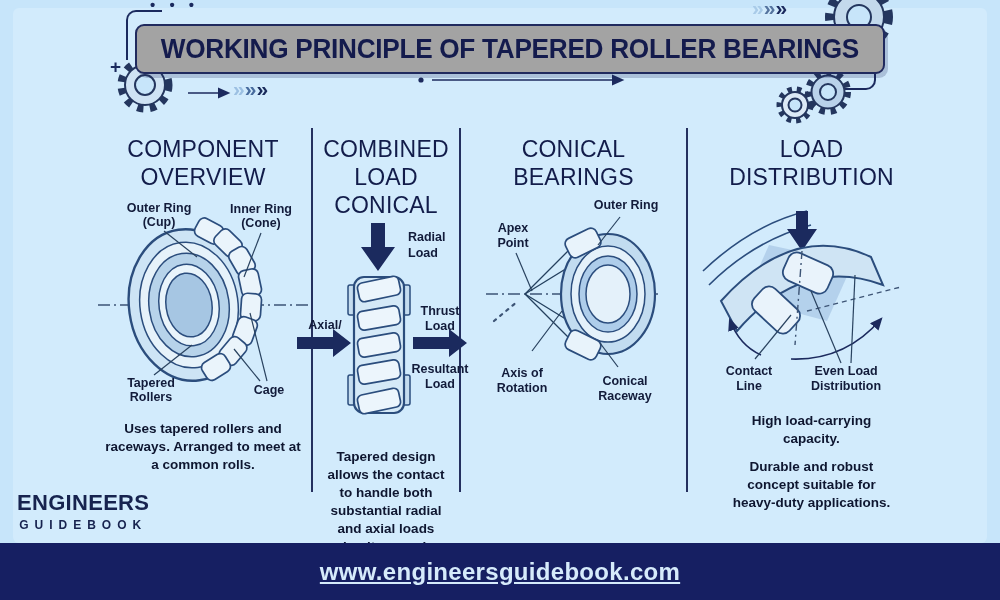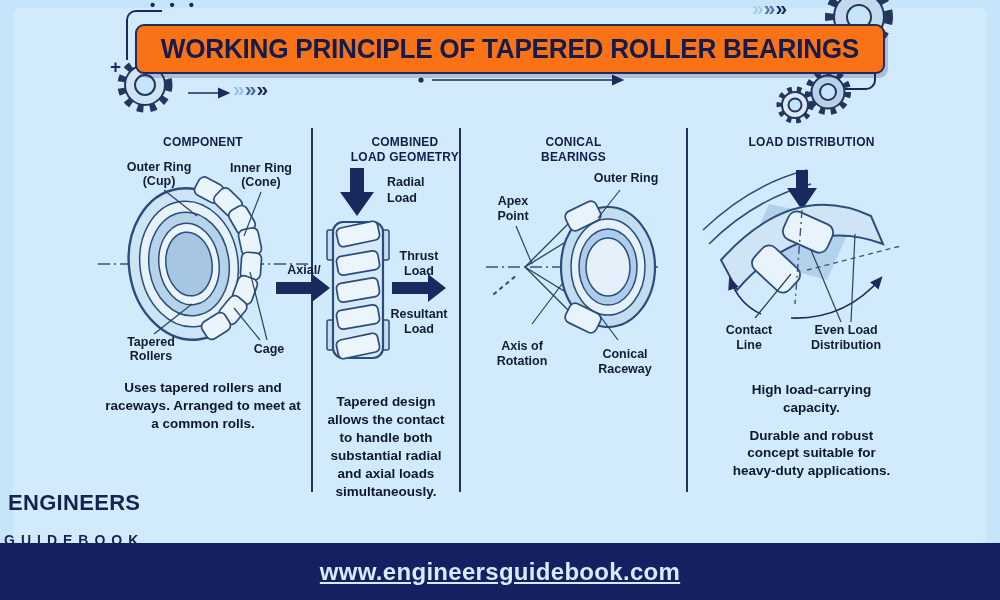--- a/index.html
+++ b/index.html
@@ -10,46 +10,46 @@
   
   .deco{position:absolute;color:#1b2a5e;}
   #dots{left:150px;top:-4px;font-size:15px;letter-spacing:5px;font-weight:700;}
   #bracket-left{position:absolute;left:126px;top:10px;width:34px;height:48px;border-left:2px solid #1b2a5e;border-top:2px solid #1b2a5e;border-top-left-radius:10px;z-index:1;}
   #plus-sign{left:110px;top:56px;font-size:19px;font-weight:700;}
   #bracket-right{position:absolute;left:844px;top:50px;width:30px;height:38px;border-right:2px solid #1b2a5e;border-bottom:2px solid #1b2a5e;border-bottom-right-radius:10px;z-index:1;}
   .chev{font-size:21px;font-weight:800;line-height:1;}
   #chevrons-top-right{left:752px;top:-3px;z-index:1;}
   #chevrons-under-title{left:233px;top:78px;}
   .gear{position:absolute;z-index:2;}
-  #title-box{position:absolute;left:135px;top:24px;width:746px;height:46px;background:#f97316;border:2px solid #202a5e;border-radius:9px;box-shadow:3px 4px 0 rgba(27,42,94,.22);z-index:3;display:flex;align-items:center;justify-content:center;}
+  #title-box{position:absolute;left:135px;top:24px;width:746px;height:46px;background:#a3a3a3;border:2px solid #202a5e;border-radius:9px;box-shadow:3px 4px 0 rgba(27,42,94,.22);z-index:3;display:flex;align-items:center;justify-content:center;}
   #title-box h1{margin:0;font-size:27px;font-weight:800;letter-spacing:-.3px;color:#141b4d;white-space:nowrap;transform:scaleX(.97);}
   .thin-arrow{position:absolute;}
 
   
   #columns{position:absolute;left:95px;top:128px;width:810px;height:364px;display:flex;z-index:2;}
   .col{box-sizing:border-box;height:100%;display:flex;flex-direction:column;align-items:center;}
   .col.divided{border-right:2px solid #25305f;}
-  #col1{width:218px;} #col2{width:148px;align-items:flex-end;} #col3{width:228px;} #col4{width:217px;padding-left:30px;}
-  .col-heading{margin-top:7px;text-align:center;font-size:12px;font-weight:700;color:#121c4a;line-height:1.22;letter-spacing:.2px;}
+  #col1{width:218px;} #col2{width:148px;} #col3{width:228px;} #col4{width:217px;padding-left:30px;}
+  .col-heading{margin-top:7px;text-align:center;font-size:23px;font-weight:400;color:#121c4a;line-height:1.22;letter-spacing:.2px;}
   .col svg{display:block;overflow:visible;margin-top:2px;}
   .desc{margin-top:12px;padding:0 8px;text-align:center;font-size:13.5px;font-weight:600;color:#0e1630;line-height:1.33;}
   .desc p{margin:0 0 10px 0;}
 
   
   .dlbl{font:600 12.5px "Liberation Sans",sans-serif;fill:#121b3a;}
   .outline{stroke:#2b4d7d;}
   .leader{stroke:#29425f;stroke-width:1.2;fill:none;}
   .centerline{stroke:#3d5475;stroke-width:1.3;fill:none;stroke-dasharray:12 4 2 4;}
   .thick{fill:#1b2a5e;}
   .thinline{stroke:#1c2a5e;stroke-width:1.6;fill:none;}
 
   
-  #brand{position:absolute;left:4px;top:490px;text-align:center;z-index:4;}
+  #brand{position:absolute;left:17px;top:490px;text-align:center;z-index:4;}
   #brand .b1{font-size:22px;font-weight:800;color:#17234f;letter-spacing:.3px;}
-  #brand .b2{font-size:14px;font-weight:700;color:#17234f;letter-spacing:6px;margin-top:16px;}
+  #brand .b2{font-size:12px;font-weight:700;color:#17234f;letter-spacing:6px;margin-top:2px;}
   #footer{position:absolute;left:0;top:543px;width:1000px;height:57px;background:#161f62;display:flex;align-items:center;justify-content:center;z-index:5;}
   #footer .url{font-size:24px;font-weight:800;color:#d6ebfb;letter-spacing:.3px;text-decoration:underline;}
 </style>
 </head>
 <body>
 
 <div id="stage">
   <div id="panel"></div>
 
   <svg width="0" height="0" style="position:absolute">
@@ -102,20 +102,21 @@
   <svg class="thin-arrow" style="left:416px;top:72px;" width="216" height="16">
     <circle cx="5" cy="8" r="2.6" fill="#1c2a5e"></circle>
     <line x1="16" y1="8" x2="206" y2="8" class="thinline" marker-end="url(#ah)"></line>
   </svg>
 
   <div id="columns">
 
     <div class="col divided" id="col1">
       <div class="col-heading">
         <div>COMPONENT</div>
+        <div>OVERVIEW</div>
       </div>
       <svg width="218" height="215" viewBox="0 0 218 215">
         <line x1="4" y1="112" x2="214" y2="112" class="centerline"></line>
         <g transform="rotate(-8,95,112)">
           <ellipse cx="95" cy="112" rx="60" ry="76" fill="#cde4f5" class="outline" stroke-width="2.4"></ellipse>
           <ellipse cx="95" cy="112" rx="49" ry="63" fill="#e6f2fa" class="outline" stroke-width="1.5"></ellipse>
           <ellipse cx="95" cy="112" rx="40" ry="52" fill="#b7d3ea" class="outline" stroke-width="1.5"></ellipse>
           <ellipse cx="95" cy="112" rx="30" ry="41" fill="#e9f4fb" class="outline" stroke-width="1.5"></ellipse>
           <ellipse cx="95" cy="112" rx="23" ry="32" fill="#a6c6e3" class="outline" stroke-width="1.5"></ellipse>
         </g>
@@ -160,21 +161,21 @@
         <text x="175" y="201" text-anchor="middle" class="dlbl">Cage</text>
       </svg>
       <div class="desc">
           <p>Uses tapered rollers and raceways. Arranged to meet at a common rolls.</p>
         </div>
     </div>
 
     <div class="col divided" id="col2">
       <div class="col-heading">
         <div>COMBINED</div>
-        <div>LOAD GEOMETRY</div>
+        <div>LOAD CONICAL</div>
       </div>
       <svg width="187" height="215" viewBox="0 0 187 215">
         <polygon class="thick" points="78,2 92,2 92,26 102,26 85,50 68,26 78,26"></polygon>
         <g>
           <rect x="55" y="64" width="9" height="30" rx="2" fill="#c4dcef" class="outline" stroke-width="1.5"></rect>
           <rect x="55" y="154" width="9" height="30" rx="2" fill="#c4dcef" class="outline" stroke-width="1.5"></rect>
           <rect x="108" y="64" width="9" height="30" rx="2" fill="#c4dcef" class="outline" stroke-width="1.5"></rect>
           <rect x="108" y="154" width="9" height="30" rx="2" fill="#c4dcef" class="outline" stroke-width="1.5"></rect>
           <rect x="61" y="56" width="50" height="136" rx="10" fill="#d5e9f7" class="outline" stroke-width="2.2"></rect>
           <g transform="rotate(-12,86,68)">
@@ -271,21 +272,21 @@
         <path d="M58,162 Q36,152 27,127" fill="none" class="thinline" marker-end="url(#ah)"></path>
         <path d="M88,166 Q142,168 178,126" fill="none" class="thinline" marker-end="url(#ah)"></path>
         <line x1="52" y1="166" x2="88" y2="122" class="leader"></line>
         <line x1="138" y1="170" x2="108" y2="98" class="leader"></line>
         <line x1="148" y1="170" x2="152" y2="82" class="leader"></line>
         <text x="46" y="182" text-anchor="middle" class="dlbl">Contact</text>
         <text x="46" y="197" text-anchor="middle" class="dlbl">Line</text>
         <text x="143" y="182" text-anchor="middle" class="dlbl">Even Load</text>
         <text x="143" y="197" text-anchor="middle" class="dlbl">Distribution</text>
       </svg>
-      <div class="desc" style="margin-top:14px;">
+      <div class="desc" style="margin-top:4px;">
         <p>High load-carrying capacity.</p>
         <p>Durable and robust concept suitable for heavy-duty applications.</p>
       </div>
     </div>
   </div>
 
   <div id="brand">
     <div class="b1">ENGINEERS</div>
     <div class="b2">GUIDEBOOK</div>
   </div>

